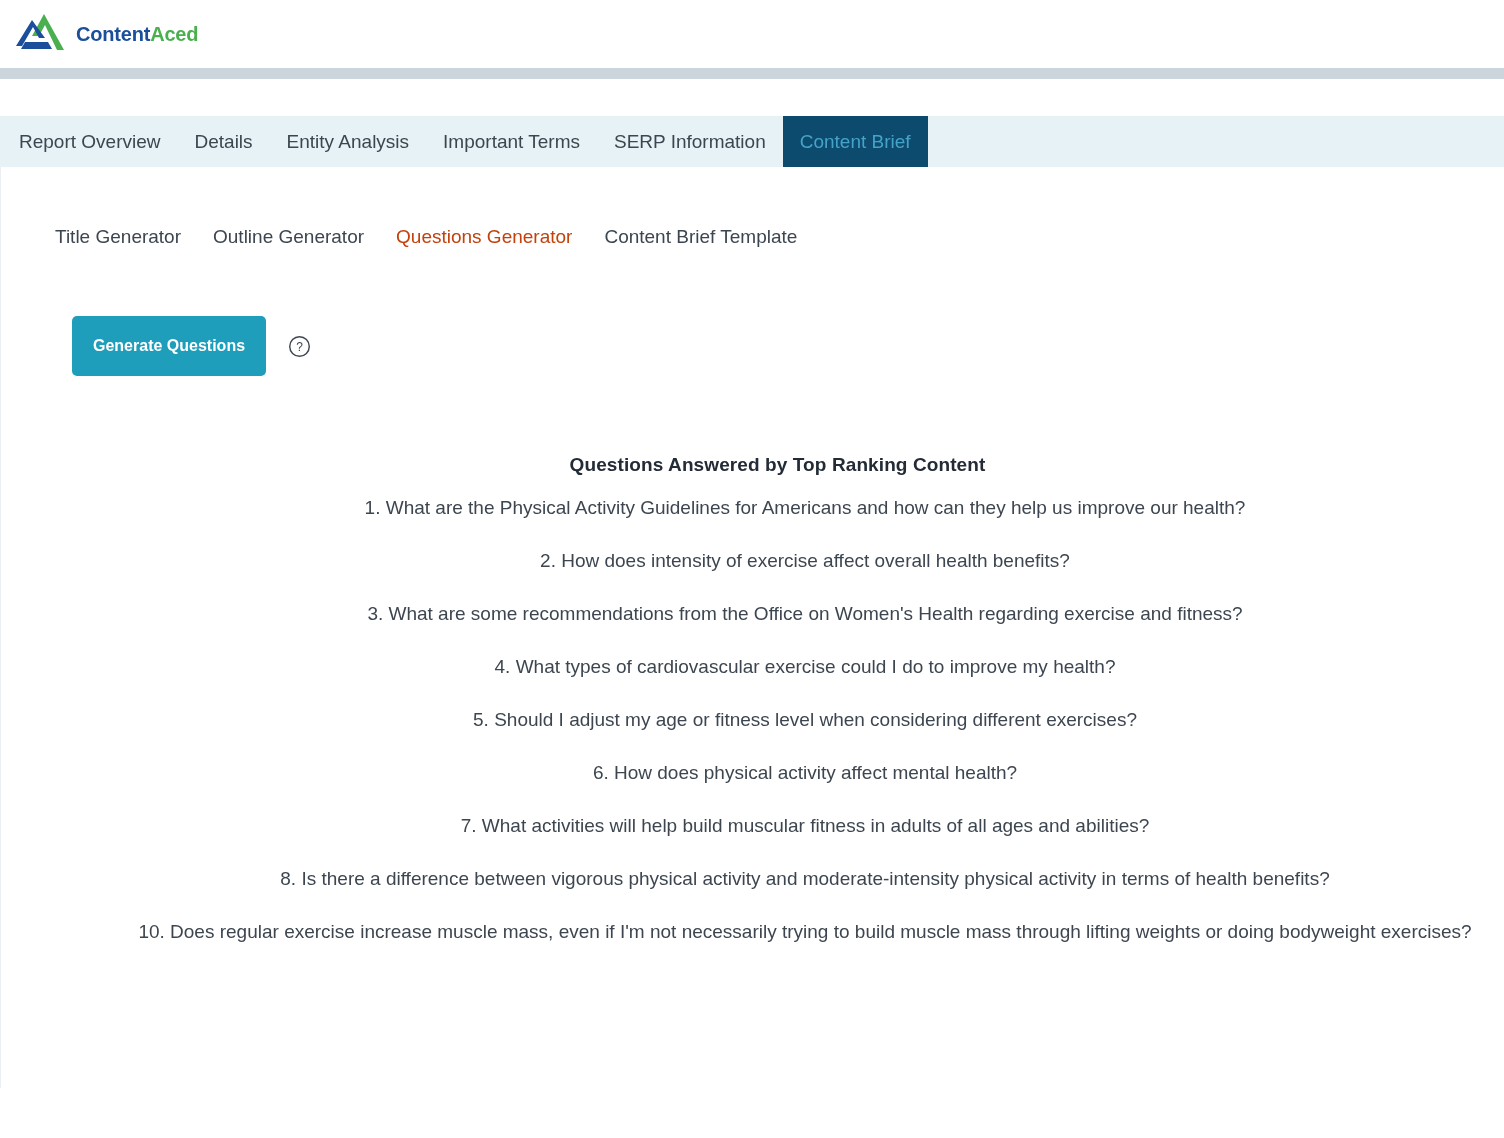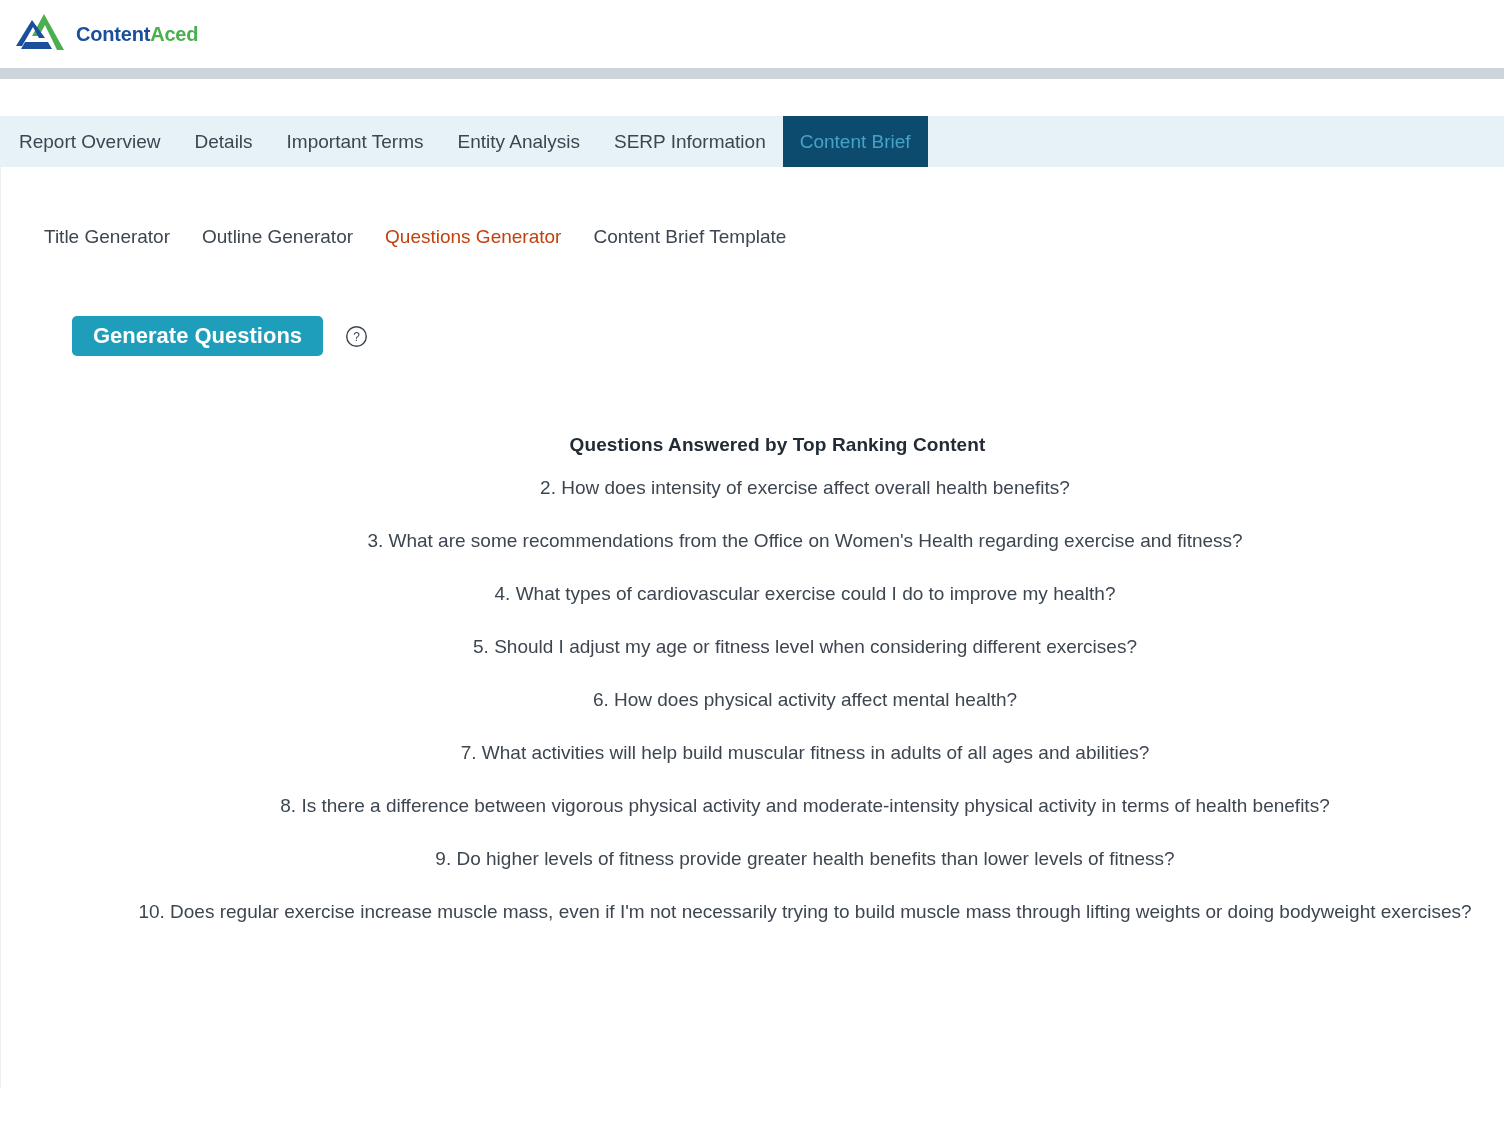--- a/index.html
+++ b/index.html
@@ -89,21 +89,21 @@
     box-sizing: border-box;
     height: 921px;
     position: relative;
   }
 
   
   .subtabs {
     display: flex;
     align-items: center;
     padding-top: 59px;
-    padding-left: 41px;
+    padding-left: 52px;
     gap: 0;
   }
   .subtab {
     font-size: 19px;
     color: #3d4650;
     cursor: pointer;
     white-space: nowrap;
     padding: 0 16px;
   }
   .subtab:first-child { padding-left: 2px; }
@@ -113,25 +113,25 @@
   .action-row {
     display: flex;
     align-items: center;
     padding-left: 71px;
     margin-top: 68px;
     gap: 22px;
   }
   .gen-btn {
     background: #1f9ebb;
     color: #ffffff;
-    font-size: 22px;
+    font-size: 16px;
     font-weight: bold;
     border: none;
     border-radius: 5px;
-    padding: 9px 21px;
+    padding: 22px 21px;
     cursor: pointer;
     font-family: "Liberation Sans", sans-serif;
     line-height: 1;
     white-space: nowrap;
   }
   .help-icon {
     width: 23px;
     height: 23px;
     display: inline-block;
     cursor: pointer;
@@ -183,24 +183,24 @@
 <div class="white-gap"></div>
 
 <div class="tabstrip">
   <div class="tab">
     <span>Report Overview</span>
   </div>
   <div class="tab">
     <span>Details</span>
   </div>
   <div class="tab">
+    <span>Entity Analysis</span>
+  </div>
+  <div class="tab">
     <span>Important Terms</span>
-  </div>
-  <div class="tab">
-    <span>Entity Analysis</span>
   </div>
   <div class="tab">
     <span>SERP Information</span>
   </div>
   <div class="tab active">
     <span>Content Brief</span>
   </div>
 </div>
 
 <div class="panel">
@@ -226,25 +226,25 @@
       <svg viewBox="0 0 24 24" width="23" height="23">
         <circle cx="12" cy="12" r="10.2" fill="none" stroke="#3d4650" stroke-width="1.5"></circle>
         <text x="12" y="16.6" text-anchor="middle" font-family="Liberation Sans, sans-serif" font-size="12.5" fill="#3d4650">?</text>
       </svg>
     </span>
   </div>
 
   <div class="q-section">
     <h2 class="q-heading">Questions Answered by Top Ranking Content</h2>
     <ol class="q-list">
+      <li class="q-item">1. What are the Physical Activity Guidelines for Americans and how can they help us improve our health?</li>
       <li class="q-item">2. How does intensity of exercise affect overall health benefits?</li>
       <li class="q-item">3. What are some recommendations from the Office on Women's Health regarding exercise and fitness?</li>
       <li class="q-item">4. What types of cardiovascular exercise could I do to improve my health?</li>
       <li class="q-item">5. Should I adjust my age or fitness level when considering different exercises?</li>
       <li class="q-item">6. How does physical activity affect mental health?</li>
       <li class="q-item">7. What activities will help build muscular fitness in adults of all ages and abilities?</li>
       <li class="q-item">8. Is there a difference between vigorous physical activity and moderate-intensity physical activity in terms of health benefits?</li>
-      <li class="q-item">9. Do higher levels of fitness provide greater health benefits than lower levels of fitness?</li>
       <li class="q-item">10. Does regular exercise increase muscle mass, even if I'm not necessarily trying to build muscle mass through lifting weights or doing bodyweight exercises?</li>
     </ol>
   </div>
 
 </div>
 
 </body></html>

